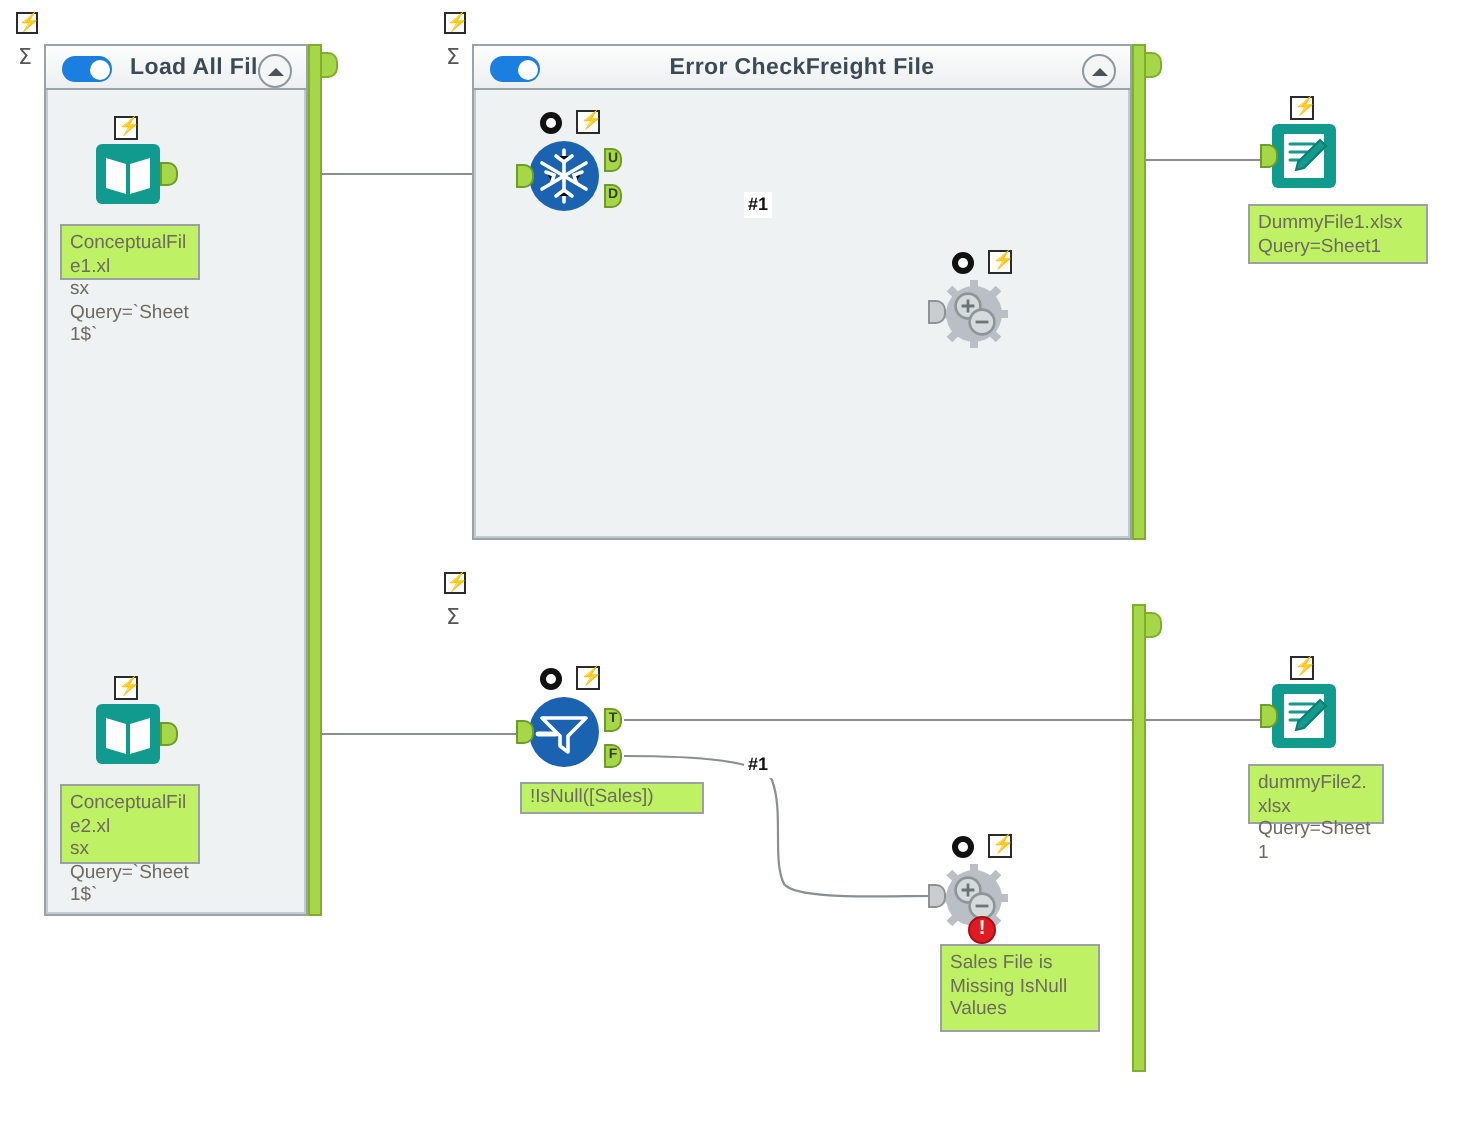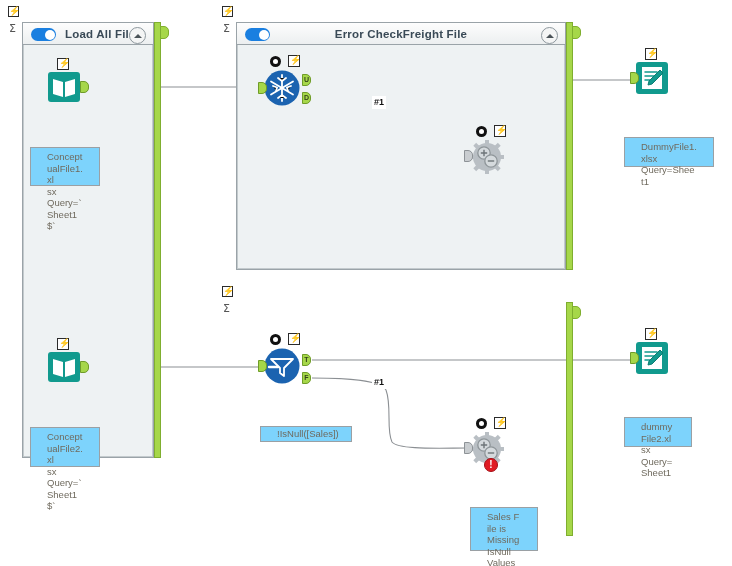--- a/index.html
+++ b/index.html
@@ -113,27 +113,26 @@
   .anchor.out{border-radius:0 5px 5px 0;}
   .anchor-lbl{
     position:absolute;font-size:7px;line-height:11px;color:#33421a;
     text-align:center;width:9px;font-weight:bold;
   }
   .anchor.grey{background:#c9cdd0;border-color:#8d9296;}
 
   
   .annot{
     position:absolute;
-    background:#7dd3fc;border:1px solid #9aa0a4;
+    background:#bef264;border:1px solid #9aa0a4;
     box-sizing:border-box;
     font-size:9.5px;line-height:11.5px;color:#6f6a5e;
-    padding:3px 16px;
+    padding:3px 4px;
     font-family:"Liberation Sans", sans-serif;
     word-break:break-all;
-    margin-top:35px;
   }
   .annot.mono{word-break:normal;}
 
   
   .conn-lbl{
     position:absolute;background:#fff;border:1px solid #fff;
     font-size:9px;font-weight:bold;color:#111;
     line-height:11px;padding:0 1px;
   }
 
@@ -215,21 +214,21 @@
     </div>
     <svg width="32" height="30" viewBox="0 0 32 30">
       <rect x="0" y="0" width="32" height="30" rx="3" fill="#119a8e"></rect>
       <path d="M5,7 L15,10 L15,25 L5,22 Z" fill="#ffffff"></path>
       <path d="M27,7 L17,10 L17,25 L27,22 Z" fill="#ffffff"></path>
       <path d="M16,9.6 L16,25.4" stroke="#119a8e" stroke-width="1.4"></path>
     </svg>
   </div>
   <span class="anchor out" style="left:80px;top:81px;"></span>
 
-  <div class="annot" style="left:30px;top:112px;width:70px;height:39px;">
+  <div class="annot" style="left:30px;top:112px;width:70px;height:28px;">
     <div>ConceptualFile1.xl</div>
     <div>sx</div>
     <div>Query=`Sheet1$`</div>
   </div>
 
   <div class="tool" style="left:48px;top:352px;width:32px;height:30px;">
     <div class="tool-badges" style="left:9px;">
       <span class="badge-lightning" style="left:0;top:0;"></span>
     </div>
     <svg width="32" height="30" viewBox="0 0 32 30">
@@ -341,21 +340,21 @@
       </g>
       <circle cx="14" cy="13" r="6.2" fill="#d5dadd" stroke="#8e9599" stroke-width="1.3"></circle>
       <path d="M14,9.8 L14,16.2 M10.8,13 L17.2,13" stroke="#6d7478" stroke-width="1.4"></path>
       <circle cx="21" cy="21" r="6.2" fill="#d5dadd" stroke="#8e9599" stroke-width="1.3"></circle>
       <path d="M17.8,21 L24.2,21" stroke="#6d7478" stroke-width="1.4"></path>
     </svg>
   </div>
   <span class="anchor in grey" style="left:464px;top:442px;"></span>
   <span class="err-badge" style="left:484px;top:458px;">!</span>
 
-  <div class="annot" style="left:470px;top:472px;width:68px;height:44px;">
+  <div class="annot" style="left:470px;top:472px;width:80px;height:44px;">
     <div>Sales File is</div>
     <div>Missing IsNull</div>
     <div>Values</div>
   </div>
 
   <div class="tool" style="left:636px;top:62px;width:32px;height:32px;">
     <div class="tool-badges" style="left:9px;top:-14px;">
       <span class="badge-lightning" style="left:0;top:0;"></span>
     </div>
     <svg width="32" height="32" viewBox="0 0 32 32">

